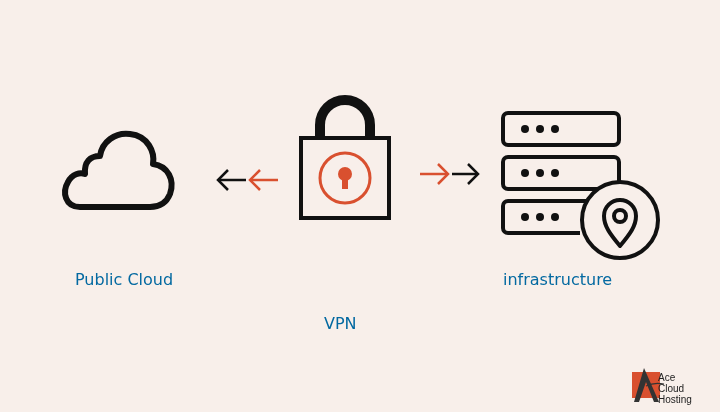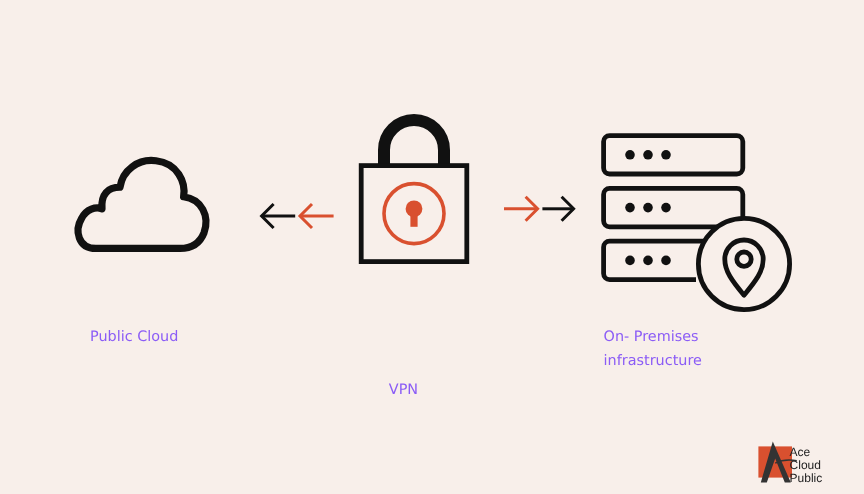--- a/index.html
+++ b/index.html
@@ -1,19 +1,19 @@
 <!DOCTYPE html>
 <html><head>
   <meta charset="utf-8">
   <style>
     html, body { margin:0; padding:0; }
     body { width:720px; height:412px; background:#f8efea; position:relative; overflow:hidden;
            font-family:"DejaVu Sans", "Liberation Sans", sans-serif; color:#111; }
     .abs { position:absolute; }
-    .label { font-size:12px; color:#8b5cf6; line-height:20px; }
+    .label { font-size:16px; color:#0369a1; line-height:20px; }
     svg { position:absolute; overflow:visible; }
     .logo-text { font-family:"Liberation Sans", sans-serif; font-weight:normal; font-size:10px; line-height:11px; color:#222; }
   </style>
 </head>
 <body>
 
 <svg style="left:60px;top:122px;" width="120" height="90" viewBox="0 0 120 90">
   <path d="M20,85 C5,85 2,70 8,60 C12,52 20,50 25,52 C24,40 30,34 40,34 C42,20 55,10 70,12 C88,14 95,30 93,42 C108,44 115,58 110,72 C106,82 98,85 90,85 Z" fill="none" stroke="#111" stroke-width="6" stroke-linejoin="round"></path>
 </svg>
 
@@ -65,28 +65,27 @@
       <circle cx="55" cy="107" r="4"></circle>
   </g>
   <circle cx="120" cy="110" r="38" fill="#f8efea" stroke="#111" stroke-width="4"></circle>
   <path d="M120,136 C110,124 104,116 104,106 A16,16 0 0 1 136,106 C136,116 130,124 120,136 Z" fill="none" stroke="#111" stroke-width="4" stroke-linejoin="round"></path>
   <circle cx="120" cy="106" r="6" fill="none" stroke="#111" stroke-width="4"></circle>
 </svg>
 
 <div class="abs label" style="left:75px;top:270px;">Public Cloud</div>
 <div class="abs label" style="left:324px;top:270px;margin-top:44px;">VPN</div>
 <div class="abs label" style="left:503px;top:270px;">
-  <div>On- Premises</div>
   <div>infrastructure</div>
 </div>
 
 <div class="abs" style="left:628px;top:366px;width:90px;height:40px;">
   <svg style="left:0;top:0;" width="36" height="36" viewBox="0 0 36 36">
     <rect x="4" y="6" width="28" height="26" fill="#d9502f"></rect>
     <path d="M16,2 L6,36 L11,36 L18,16 L26,36 L31,36 Z" fill="#333"></path>
     <path d="M18,20 Q26,16 36,18" fill="none" stroke="#333" stroke-width="1.2"></path>
   </svg>
   <div class="abs logo-text" style="left:30px;top:6px;">
     <div>Ace</div>
     <div>Cloud</div>
-    <div>Public</div>
+    <div>Hosting</div>
   </div>
 </div>
 
 </body></html>

